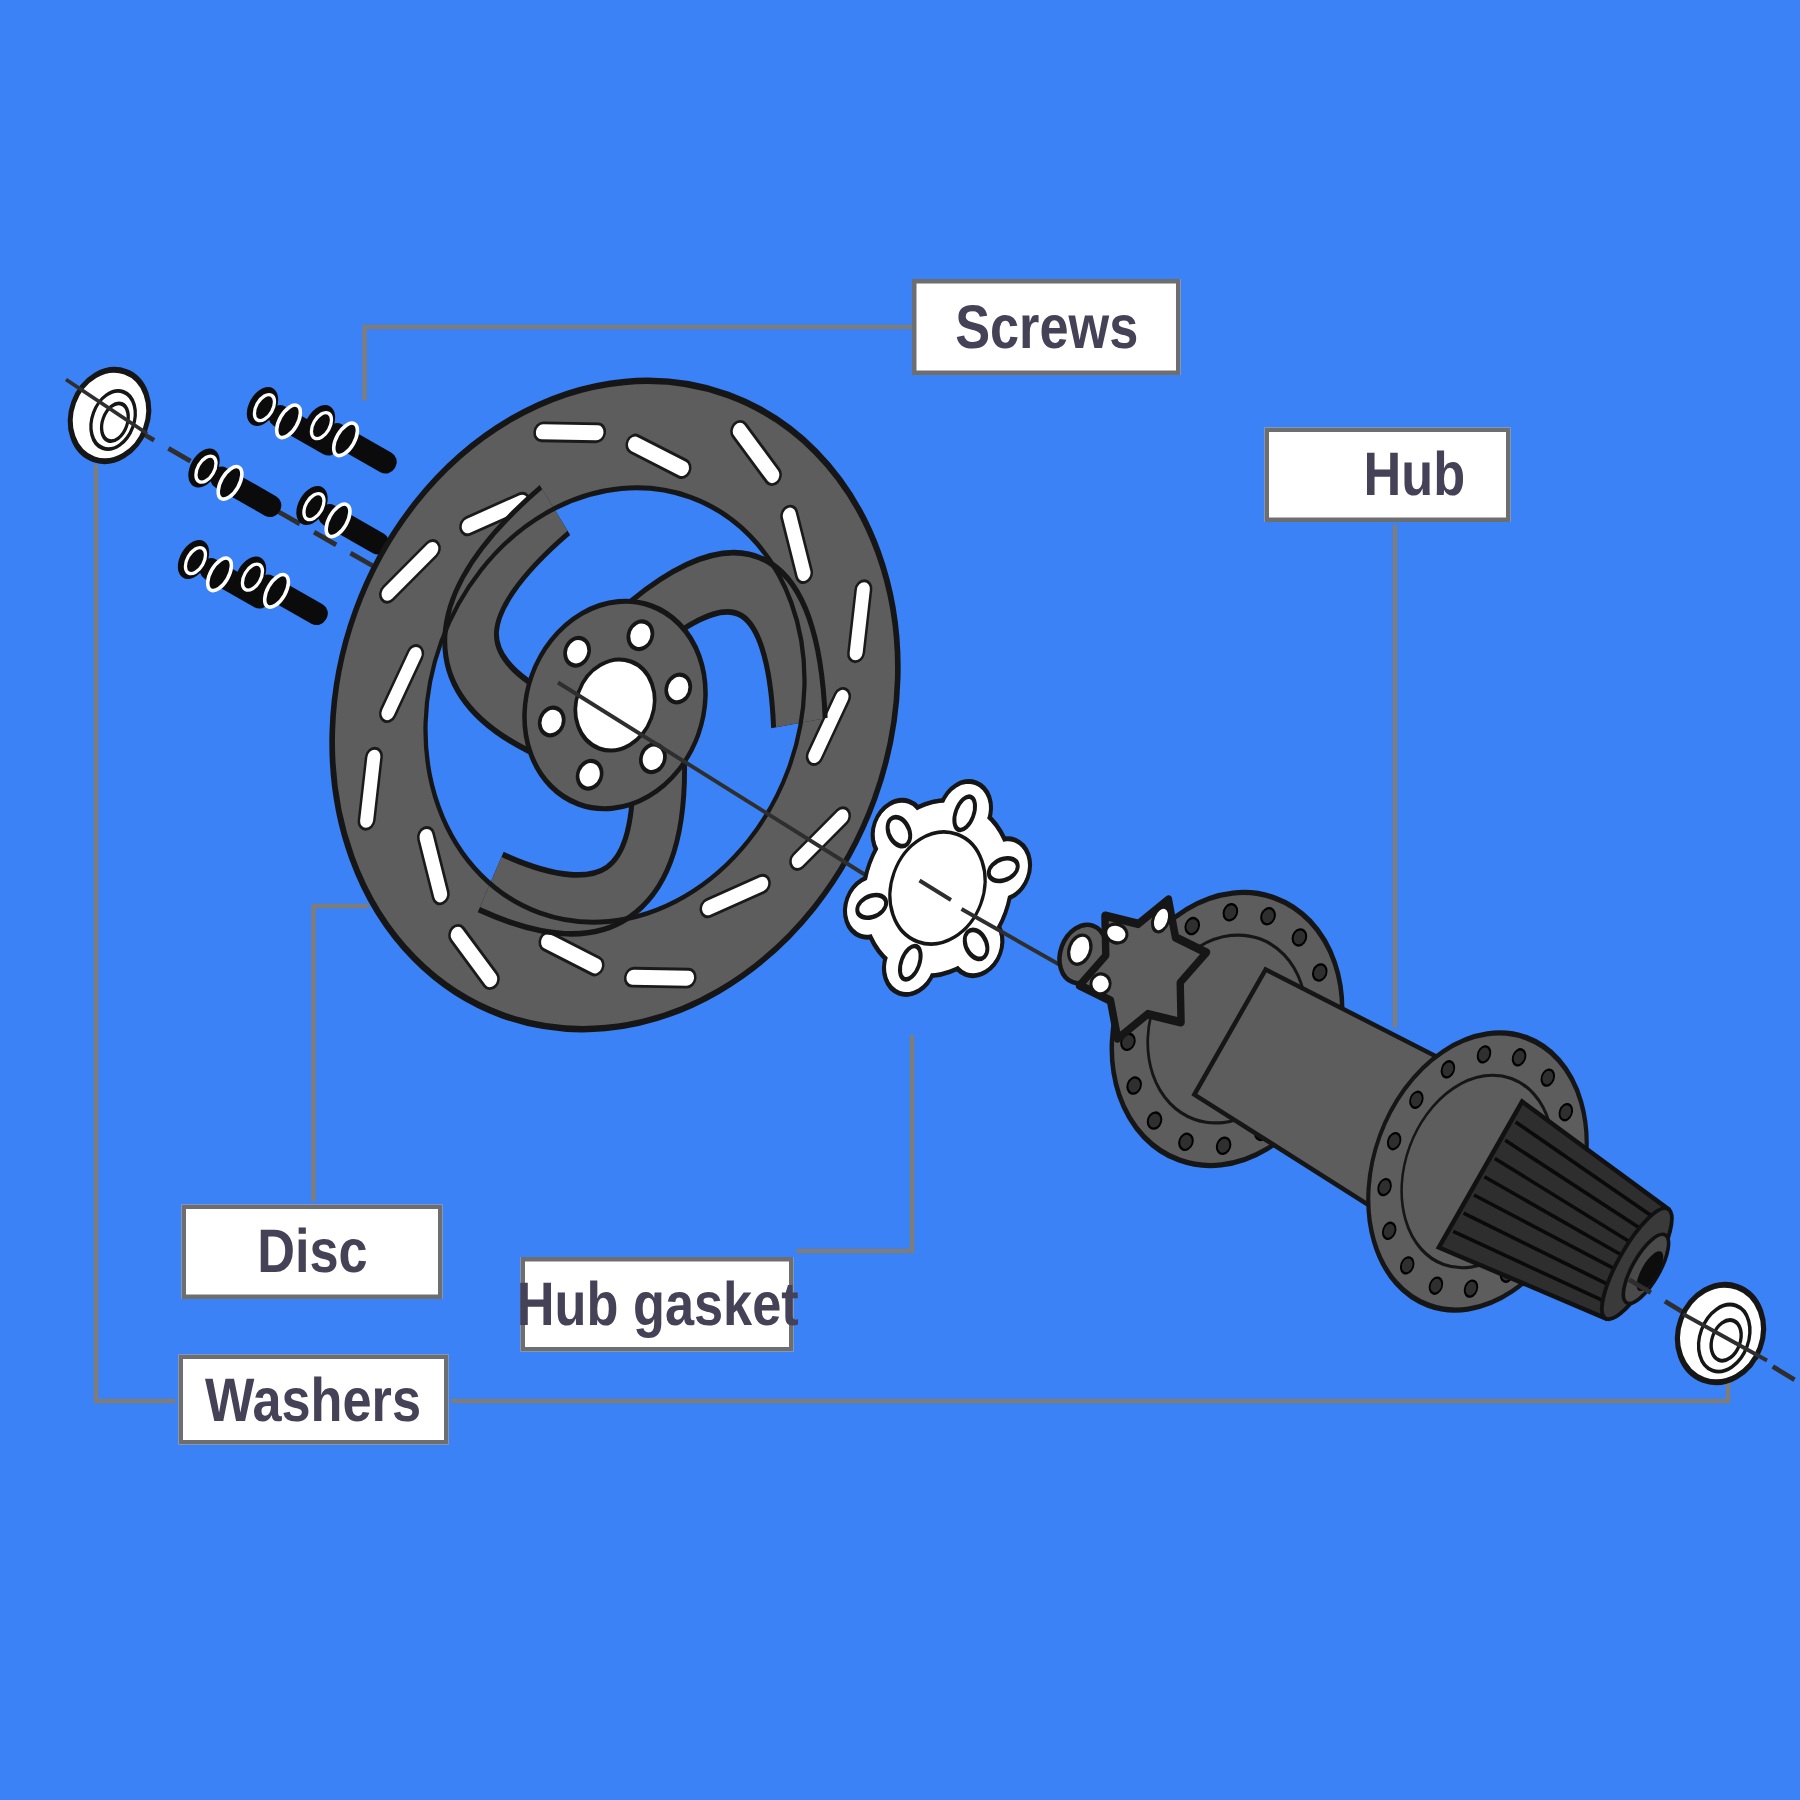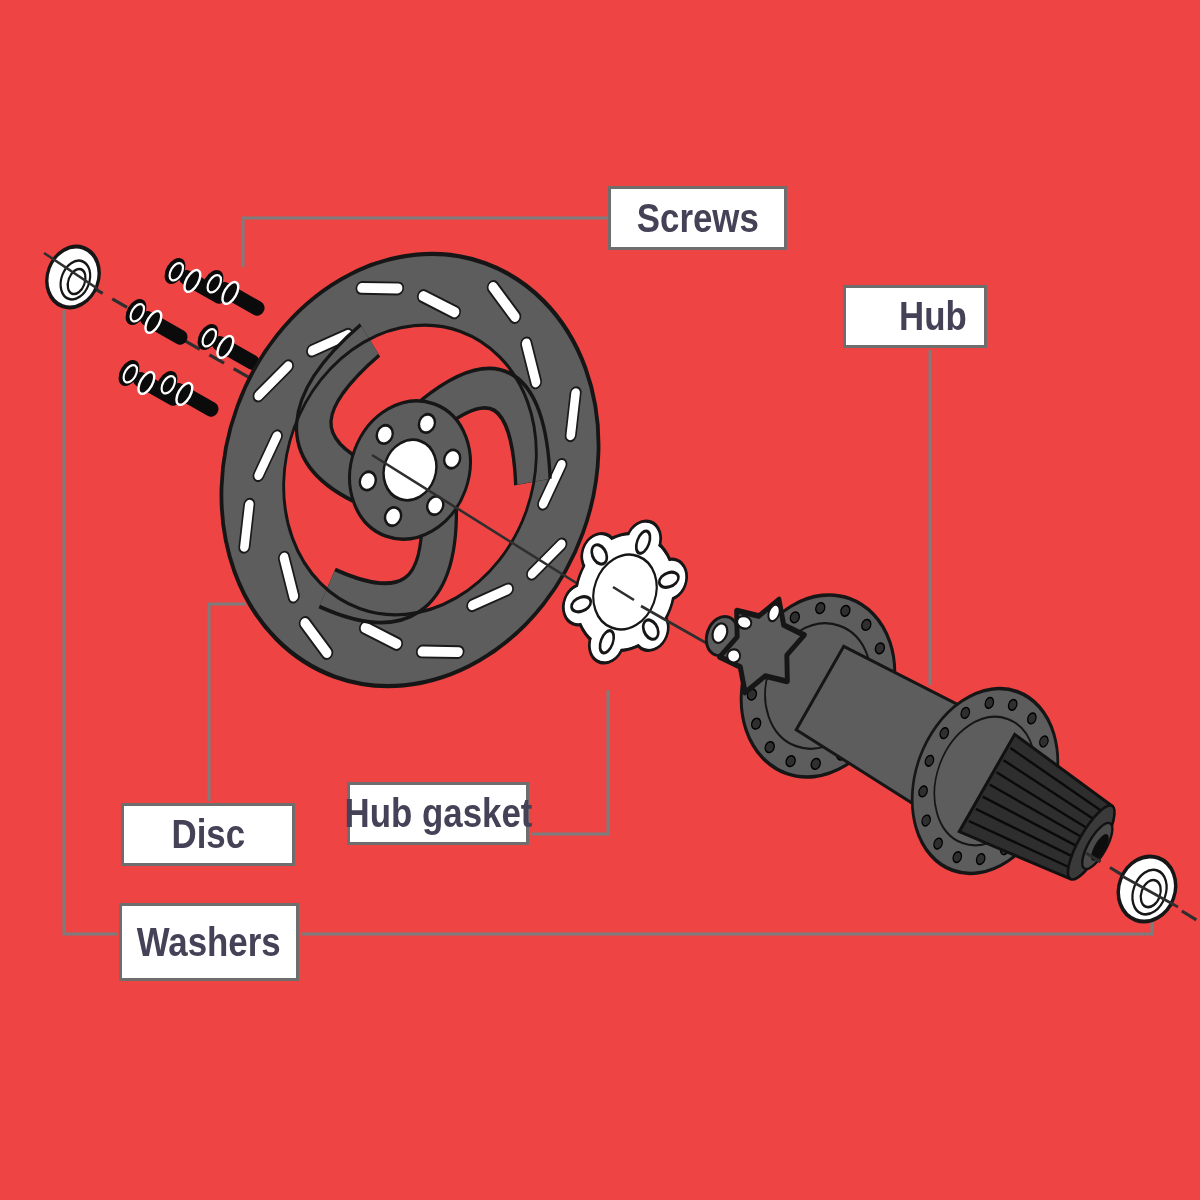--- a/index.html
+++ b/index.html
@@ -1,27 +1,27 @@
 <!DOCTYPE html>
 <html><head>
 <meta charset="utf-8">
 <style>
   html,body{margin:0;padding:0;background:#ffffff;}
-  .stage{position:relative;width:1200px;height:1200px;background:#ef4444;overflow:hidden;
+  .stage{position:relative;width:1200px;height:1200px;background:#3b82f6;overflow:hidden;
          font-family:"Liberation Sans", sans-serif;}
   .stage svg{position:absolute;left:0;top:0;}
   .part-label{position:absolute;display:flex;align-items:center;justify-content:center;
               background:#ffffff;border:3px solid #6e6e6e;box-sizing:border-box;}
   .part-label .txt{font-weight:bold;font-size:41px;color:#454156;transform:scaleX(0.85);
                    white-space:nowrap;letter-spacing:0px;line-height:1;}
   #lbl-screws{left:608px;top:186px;width:179px;height:64px;}
-  #lbl-hub{left:843px;top:285px;width:144px;height:63px;padding-left:36px;}
+  #lbl-hub{left:843px;top:285px;width:164px;height:63px;padding-left:36px;}
   #lbl-disc{left:121px;top:803px;width:174px;height:63px;}
-  #lbl-gasket{left:347px;top:782px;width:182px;height:63px;}
-  #lbl-washers{left:119px;top:903px;width:180px;height:78px;}
+  #lbl-gasket{left:347px;top:838px;width:182px;height:63px;}
+  #lbl-washers{left:119px;top:903px;width:180px;height:60px;}
 </style>
 </head>
 <body>
 
 <div class="stage">
 
 <svg width="1200" height="1200" viewBox="0 0 1200 1200">
 
   <g stroke="#7d7d7d" stroke-width="3" fill="none">
     <polyline points="610,218 243,218 243,267"></polyline>

